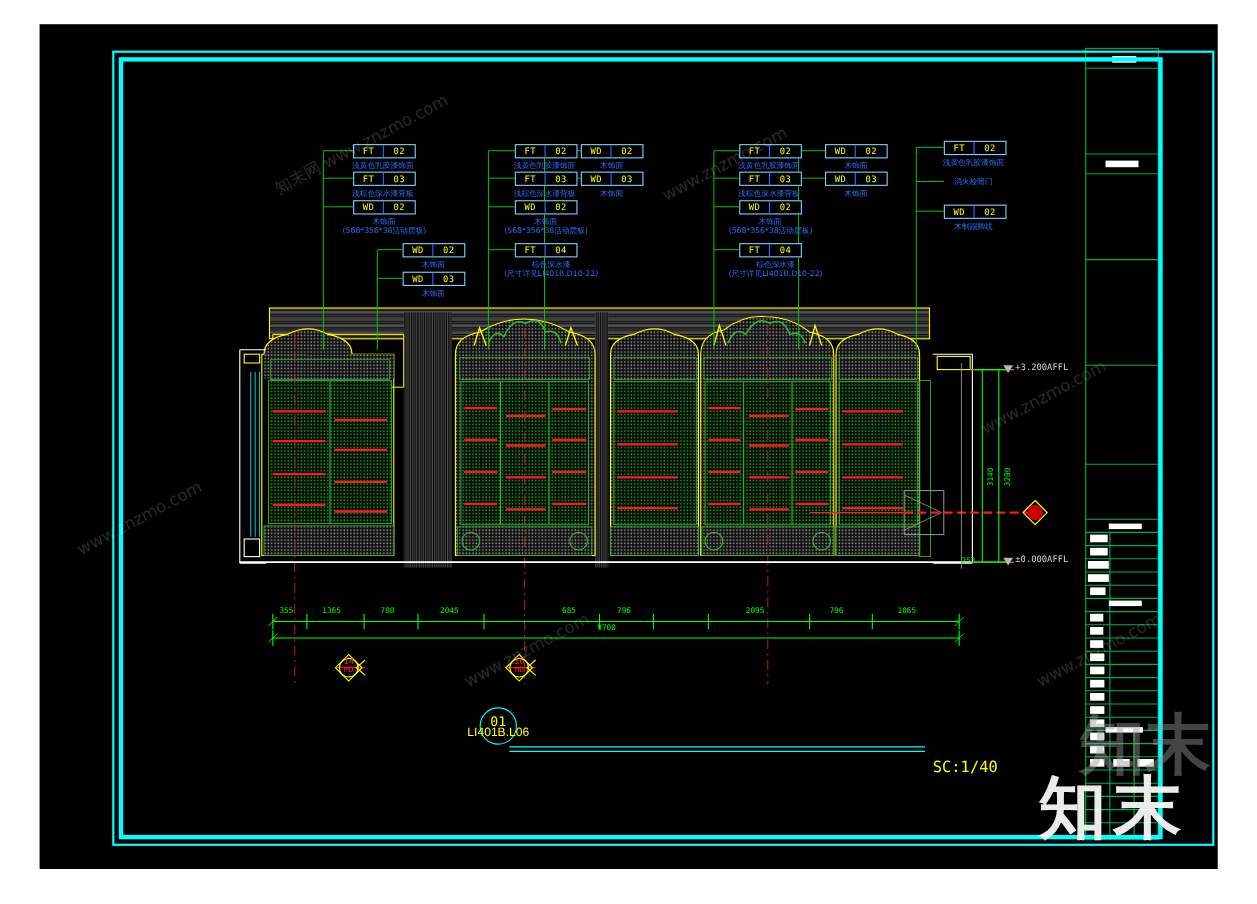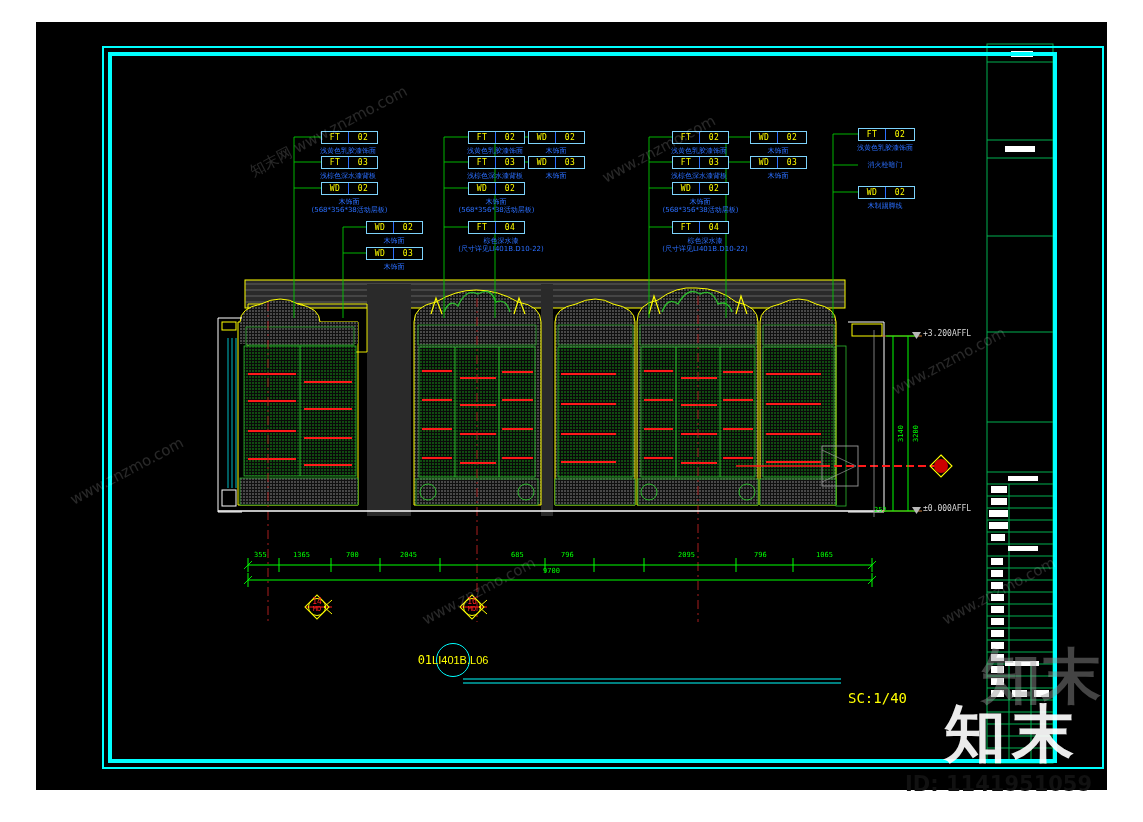--- a/index.html
+++ b/index.html
@@ -30,21 +30,21 @@
   .dimtext{position:absolute;color:#00ff00;font-size:7px;font-family:"DejaVu Sans Mono",monospace;white-space:nowrap;}
   .dimtextY{position:absolute;color:#00ff00;font-size:7px;font-family:"DejaVu Sans Mono",monospace;white-space:nowrap;transform-origin:0 0;transform:rotate(-90deg);}
 
   
   .elev{position:absolute;color:#d8d8d8;font-size:8px;font-family:"DejaVu Sans Mono",monospace;white-space:nowrap;}
 
   
   .title-main{position:absolute;color:#ffff00;font-size:19px;font-weight:bold;white-space:nowrap;font-family:"DejaVu Sans",sans-serif;letter-spacing:.5px;}
   .title-scale{position:absolute;color:#ffff00;font-size:14px;white-space:nowrap;font-family:"DejaVu Sans Mono",monospace;}
 
-  .bubble{position:absolute;width:34px;height:34px;border:1.3px solid #00ffff;border-radius:50%;box-sizing:border-box;display:flex;flex-direction:row;align-items:center;justify-content:center;}
+  .bubble{position:absolute;width:34px;height:34px;border:1.3px solid #00ffff;border-radius:50%;box-sizing:border-box;display:flex;flex-direction:column;align-items:center;justify-content:center;}
   .bubble .n{color:#ffff00;font-size:12px;font-family:"DejaVu Sans Mono",monospace;line-height:12px;}
   .bubble .s{color:#ffff00;font-size:11px;font-family:Liberation Sans, sans-serif;line-height:8px;}
 
   
   .secmark{position:absolute;width:26px;height:26px;}
   .secmark .dia{position:absolute;left:0;top:0;width:18px;height:18px;border:1.3px solid #ffff00;transform:rotate(45deg);left:4px;top:4px;box-sizing:border-box;}
   .secmark .cir{position:absolute;left:4px;top:4px;width:18px;height:18px;border:1.3px solid #ffff00;border-radius:50%;box-sizing:border-box;}
   .secmark .t1{position:absolute;left:0;top:3px;width:26px;text-align:center;color:#ff2020;font-size:8px;font-family:"DejaVu Sans Mono",monospace;}
   .secmark .t2{position:absolute;left:0;top:11px;width:26px;text-align:center;color:#ff2020;font-size:7px;font-family:"DejaVu Sans Mono",monospace;}
 
@@ -539,15 +539,14 @@
     <div class="wm" style="left:560px;top:118px;transform:rotate(-28deg);">www.znzmo.com</div>
     <div class="wm" style="left:28px;top:440px;transform:rotate(-28deg);">www.znzmo.com</div>
     <div class="wm" style="left:380px;top:560px;transform:rotate(-28deg);">www.znzmo.com</div>
     <div class="wm" style="left:850px;top:330px;transform:rotate(-28deg);">www.znzmo.com</div>
     <div class="wm" style="left:900px;top:560px;transform:rotate(-28deg);">www.znzmo.com</div>
     <div class="wm-grey" style="left:945px;top:615px;">知末</div>
 
     <div class="wm-big" style="left:908px;top:670px;">知末</div>
   </div>
 
-  <div class="wm-id" style="left:905px;top:772px;color:#111;">ID: 1141951059</div>
 
 </div>
 
 </body></html>

